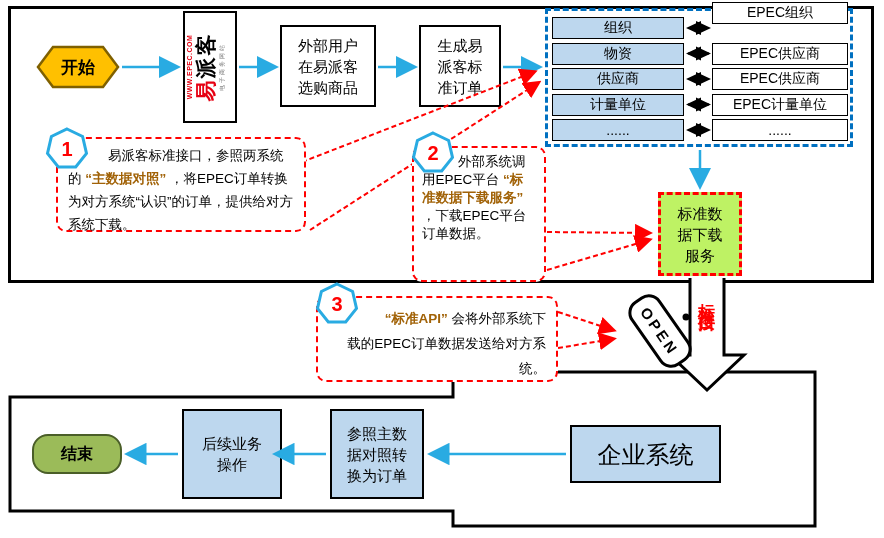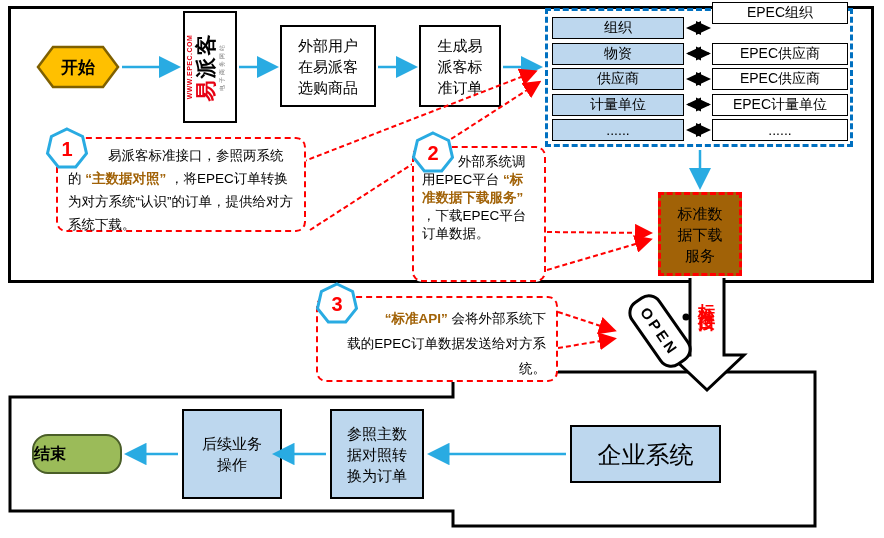--- a/index.html
+++ b/index.html
@@ -14,21 +14,21 @@
         text-align:center;font-size:15px;line-height:21px;z-index:3;}
   .bbox{background:#BDD7EE;border:2px solid #000;display:flex;align-items:center;justify-content:center;
         text-align:center;font-size:15px;line-height:21px;z-index:3;}
   
   .mapbox{left:545px;top:8px;width:308px;height:139px;border:3px dashed #0070C0;z-index:2;}
   .cell{border:1.5px solid #000;display:flex;align-items:center;justify-content:center;
         font-size:14px;z-index:3;height:22px;}
   .cell.l{left:552px;width:132px;background:#BDD7EE;}
   .cell.r{left:712px;width:136px;background:#fff;}
   
-  .service{left:658px;top:192px;width:84px;height:84px;background:#a16207;border:3px dashed #FF0000;
+  .service{left:658px;top:192px;width:84px;height:84px;background:#bef264;border:3px dashed #FF0000;
            display:flex;align-items:center;justify-content:center;text-align:center;
            font-size:15px;line-height:21px;z-index:3;padding:0 12px;}
   
   .callout{background:#fff;border:2px dashed #FF0000;border-radius:10px;z-index:5;
            font-size:13.5px;color:#000;}
   .em{color:#a16207;font-weight:bold;}
   .indent{display:inline-block;}
   .badge{z-index:6;}
   
   .logo-box{left:183px;top:11px;width:54px;height:112px;background:#fff;border:2px solid #000;z-index:3;}
@@ -41,21 +41,21 @@
   
   .iface{left:692px;top:289px;width:26px;writing-mode:vertical-rl;font-size:17px;font-weight:bold;
          color:#FF0000;letter-spacing:5px;z-index:5;text-align:start;}
   .open-sign{left:621px;top:313px;width:78px;height:36px;background:#fff;border:3px solid #000;
              border-radius:14px;transform:rotate(55deg);display:flex;align-items:center;justify-content:center;
              font-size:15px;font-weight:bold;letter-spacing:3px;z-index:5;}
   
   .startlabel{left:36px;top:45px;width:84px;height:44px;display:flex;align-items:center;justify-content:center;
               font-size:17px;font-weight:bold;z-index:3;}
   .endnode{left:32px;top:434px;width:90px;height:40px;background:#9BBB59;border:2px solid #4a5e28;
-           border-radius:16px;display:flex;align-items:center;
+           border-radius:16px;display:flex;align-items:center;justify-content:center;
            font-size:16px;font-weight:bold;z-index:3;}
   .enterprise{left:570px;top:425px;width:151px;height:58px;font-size:24px;}
 </style>
 </head>
 <body>
 
 <div id="canvas">
 
   <svg class="layer" width="884" height="538" style="z-index:1">
     <path d="M10,397 L453,397 L453,372 L815,372 L815,526 L453,526 L453,511 L10,511 Z" fill="none" stroke="#000" stroke-width="3"></path>

